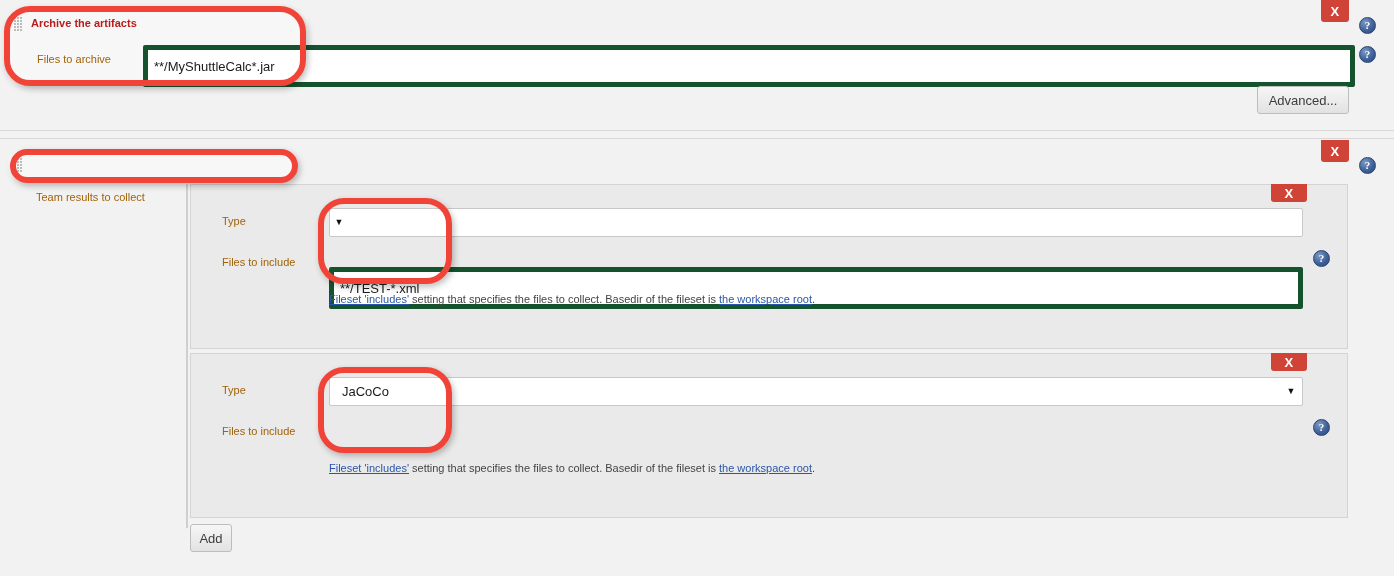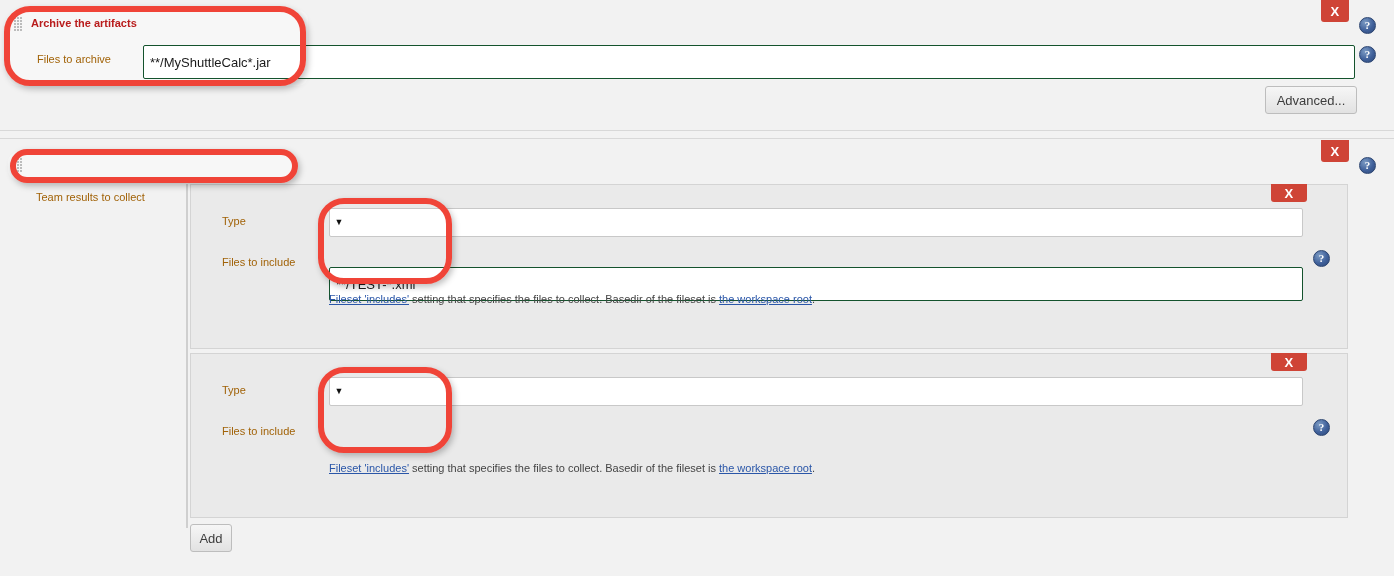--- a/index.html
+++ b/index.html
@@ -50,21 +50,21 @@
     position: absolute;
     font-size: 11px;
     color: #a16207;
     white-space: nowrap;
   }
 
   .textbox {
     position: absolute;
     box-sizing: border-box;
     background: #ffffff;
-    border: 1px solid #14532d;
+    border: 5px solid #14532d;
     border-radius: 2px;
     font-family: "Liberation Sans", sans-serif;
     font-size: 13px;
     color: #1a1a1a;
     padding: 16px 6px;
     line-height: normal;
     outline: none;
   }
 
   .selectbox {
@@ -198,21 +198,21 @@
   <div class="xbtn" style="left:1321px; top:0px; width:28px; height:22px;">X</div>
 
   <div class="help-icon" style="left:1359px; top:17px;">?</div>
 
   <div class="field-label" style="left:37px; top:53px;">Files to archive</div>
 
   <input class="textbox" style="left: 143px; top: 45px; width: 1212px; height: 30px;" value="**/MyShuttleCalc*.jar">
 
   <div class="help-icon" style="left:1359px; top:46px;">?</div>
 
-  <div class="btn" style="left:1257px; top:86px; width:92px; height:28px;margin-left:8px;">Advanced...</div>
+  <div class="btn" style="left:1257px; top:86px; width:92px; height:28px;">Advanced...</div>
 
   <div class="sep-line" style="top:130px;"></div>
   <div class="sep-line" style="top:138px;"></div>
 
   <div class="white-card" style="left:8px; top:152px; width:285px; height:28px;"></div>
 
   <div class="grip" style="left:14px; top:158px;"></div>
 
 
   <div class="xbtn" style="left:1321px; top:140px; width:28px; height:22px;">X</div>
@@ -243,20 +243,21 @@
     <a>Fileset 'includes'</a><span> setting that specifies the files to collect. Basedir of the fileset is </span><a>the workspace root</a><span>.</span>
   </div>
 
   <div class="panel" style="left:190px; top:353px; width:1158px; height:165px;"></div>
 
   <div class="xbtn" style="left:1271px; top:353px; width:36px; height:18px;">X</div>
 
   <div class="field-label" style="left:222px; top:384px;">Type</div>
 
   <div class="selectbox" style="left:329px; top:377px; width:974px; height:29px;">
+    <div class="sel-text">JaCoCo</div>
     <div class="caret">▼</div>
   </div>
 
   <div class="field-label" style="left:222px; top:425px;">Files to include</div>
 
 
   <div class="help-icon" style="left:1313px; top:419px;">?</div>
 
   <div class="hint" style="left:329px; top:462px;">
     <a>Fileset 'includes'</a><span> setting that specifies the files to collect. Basedir of the fileset is </span><a>the workspace root</a><span>.</span>

